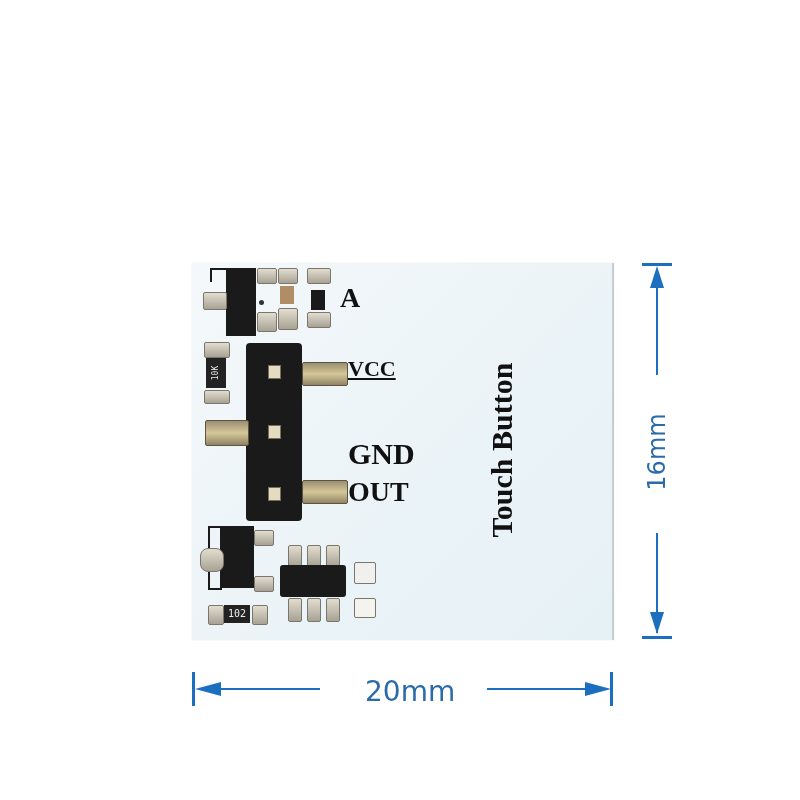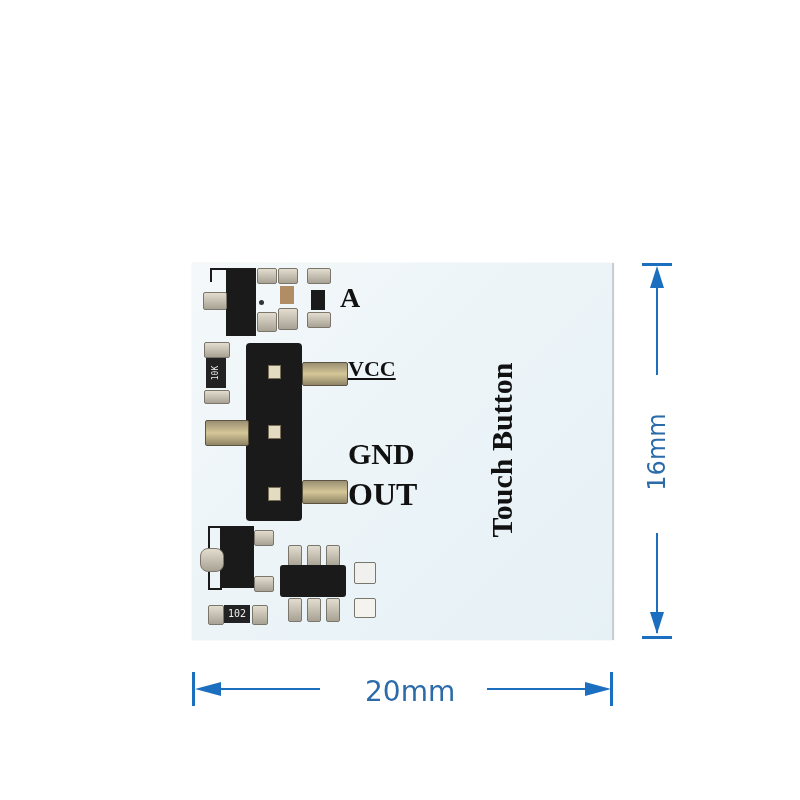--- a/index.html
+++ b/index.html
@@ -48,21 +48,21 @@
 <div class="abs pin-sq" style="left:268px;top:365px;width:11px;height:12px;"></div>
 <div class="abs pin-sq" style="left:268px;top:425px;width:11px;height:12px;"></div>
 <div class="abs pin-sq" style="left:268px;top:487px;width:11px;height:12px;"></div>
 
 <div class="abs pin" style="left:302px;top:362px;width:44px;height:22px;"></div>
 <div class="abs pin" style="left:205px;top:420px;width:42px;height:24px;"></div>
 <div class="abs pin" style="left:302px;top:480px;width:44px;height:22px;"></div>
 
 <div class="abs lbl" style="left:348px;top:356px;font-size:22px;text-decoration:underline;">VCC</div>
 <div class="abs lbl" style="left:348px;top:417px;font-size:30px;margin-top:20px;">GND</div>
-<div class="abs lbl" style="left:348px;top:476px;font-size:32px;">OUT</div>
+<div class="abs lbl" style="left:348px;top:476px;font-size:28px;">OUT</div>
 
 <div class="abs lbl" style="left:502px;top:450px;font-size:30px;transform:translate(-50%,-50%) rotate(-90deg);transform-origin:center;white-space:nowrap;">Touch Button</div>
 
 <div class="abs blk" style="left:220px;top:526px;width:34px;height:62px;"></div>
 <div class="abs silk" style="left:208px;top:526px;width:12px;height:60px;border-right:none;"></div>
 <div class="abs pad" style="left:200px;top:548px;width:22px;height:22px;border-radius:8px;"></div>
 <div class="abs pad" style="left:254px;top:530px;width:18px;height:14px;"></div>
 <div class="abs pad" style="left:254px;top:576px;width:18px;height:14px;"></div>
 
 <div class="abs pad" style="left:208px;top:605px;width:14px;height:18px;"></div>

